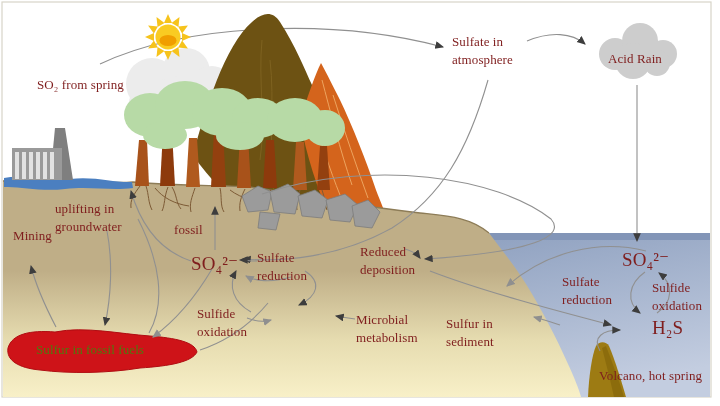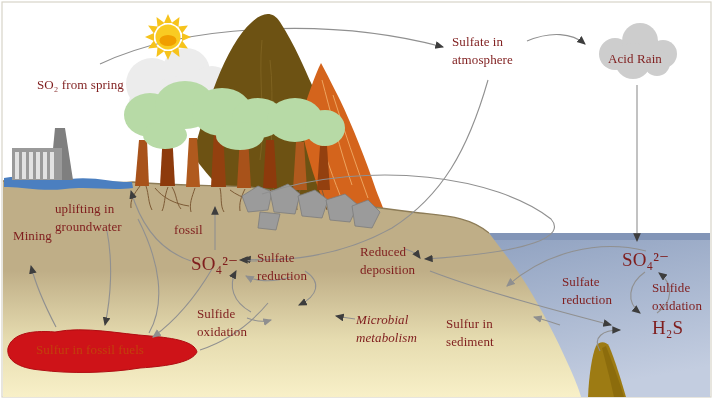--- a/index.html
+++ b/index.html
@@ -6,21 +6,21 @@
   .stage{
     position:relative;width:720px;height:406px;background:#ffffff;
     font-family:"Liberation Serif","DejaVu Serif",serif;overflow:hidden;
   }
   .stage svg{position:absolute;left:0;top:0;}
   .lbl{
     position:absolute;font-size:13px;line-height:1.42;color:#7f1d1d;
     white-space:pre-line;letter-spacing:.1px;
   }
   .lbl.formula{font-size:19px;text-align:right;}
-  .lbl.deposit{color:#c2410c;font-size:13px;}
+  .lbl.deposit{color:#4d7c0f;font-size:13px;}
 </style>
 </head>
 <body>
 
 <div class="stage">
 
 <svg width="720" height="406" viewBox="0 0 720 406">
   <defs>
     <linearGradient id="gGround" x1="0" y1="0.42" x2="0" y2="1">
       <stop offset="0" stop-color="#bfae87"></stop>
@@ -180,25 +180,26 @@
 groundwater</div>
 <div class="lbl" style="left:13px;top:227px;">Mining</div>
 <div class="lbl" style="left:174px;top:221px;">fossil</div>
 <div class="lbl formula" style="left:191px;top:251px;">SO₄²⁻</div>
 <div class="lbl" style="left:257px;top:249px;">Sulfate
 reduction</div>
 <div class="lbl" style="left:360px;top:243px;">Reduced
 deposition</div>
 <div class="lbl" style="left:197px;top:305px;">Sulfide
 oxidation</div>
-<div class="lbl" style="left:356px;top:311px;font-style:italic;">Microbial
+<div class="lbl" style="left:356px;top:311px;">Microbial
 metabolism</div>
 <div class="lbl" style="left:446px;top:291px;margin-top:24px;">Sulfur in
 sediment</div>
 <div class="lbl" style="left:562px;top:273px;">Sulfate
 reduction</div>
 <div class="lbl" style="left:652px;top:279px;">Sulfide
 oxidation</div>
 <div class="lbl formula" style="left:622px;top:247px;">SO₄²⁻</div>
 <div class="lbl formula" style="left:652px;top:315px;">H₂S</div>
+<div class="lbl" style="left:599px;top:367px;">Volcano, hot spring</div>
 <div class="lbl deposit" style="left:36px;top:341px;">Sulfur in fossil fuels</div>
 
 </div>
 
 </body></html>

